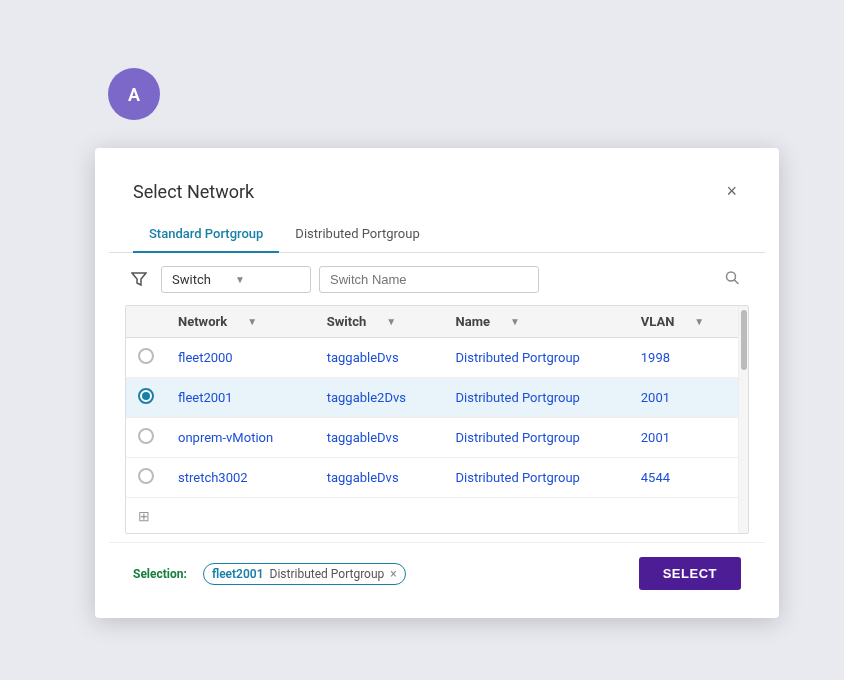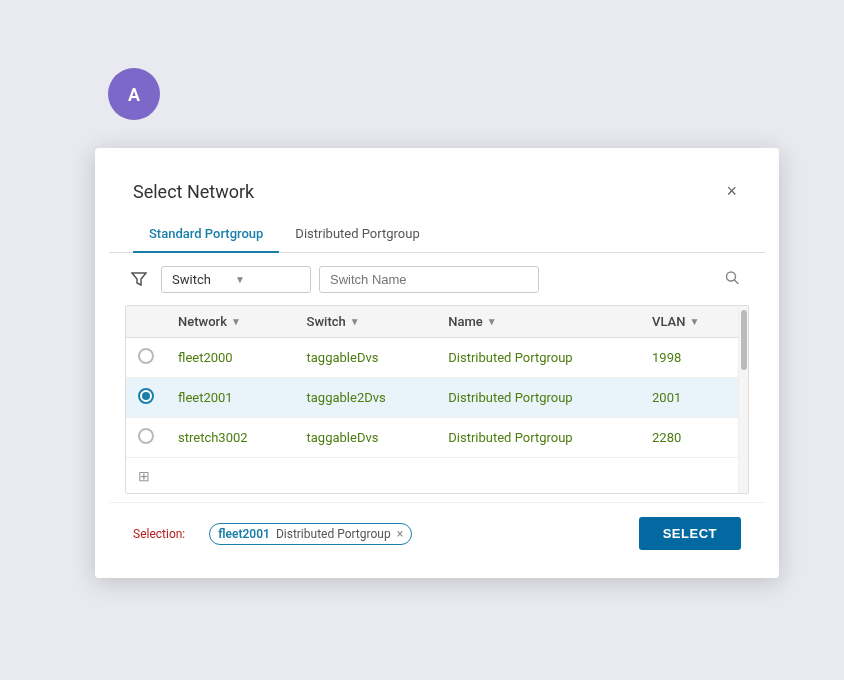--- a/index.html
+++ b/index.html
@@ -144,38 +144,39 @@
       font-weight: 500;
       border-bottom: 1px solid #ddd;
       white-space: nowrap;
     }
     thead th:first-child {
       width: 36px;
     }
     .th-content {
       display: flex;
       align-items: center;
-      gap: 4px;
+      gap: 20px;
+      font-weight: bold;
     }
     .filter-arrow {
       color: #888;
       font-size: 10px;
     }
     tbody tr {
       border-bottom: 1px solid #eee;
     }
     tbody tr:last-child {
       border-bottom: none;
     }
     tbody tr.selected {
       background: #e8f4f9;
     }
     tbody td {
       padding: 10px 12px;
-      color: #4d7c0f;
+      color: #1d4ed8;
       vertical-align: middle;
     }
     tbody td:first-child {
       width: 36px;
       text-align: center;
     }
     .radio-circle {
       width: 16px;
       height: 16px;
       border-radius: 50%;
@@ -202,22 +203,23 @@
     .footer {
       display: flex;
       align-items: center;
       justify-content: space-between;
       padding: 14px 24px;
       border-top: 1px solid #eee;
       margin-top: 8px;
     }
     .selection-label {
       font-size: 12px;
-      color: #b91c1c;
-      margin-right: 24px;
+      color: #15803d;
+      margin-right: 16px;
+      font-weight: bold;
     }
     .selection-tag {
       display: inline-flex;
       align-items: center;
       border: 1px solid #1a7fa8;
       border-radius: 12px;
       padding: 3px 8px;
       gap: 6px;
       font-size: 12px;
       color: #1a7fa8;
@@ -228,21 +230,21 @@
     }
     .selection-tag-type {
       color: #555;
     }
     .tag-close {
       color: #888;
       cursor: pointer;
       font-size: 12px;
     }
     .select-btn {
-      background: #0369a1;
+      background: #4c1d95;
       color: white;
       border: none;
       border-radius: 3px;
       padding: 9px 24px;
       font-size: 13px;
       font-weight: 600;
       cursor: pointer;
       letter-spacing: 0.5px;
     }
     .selection-area {
@@ -355,24 +357,31 @@
             </tr>
             <tr class="selected">
               <td><span class="radio-circle checked"></span></td>
               <td>fleet2001</td>
               <td>taggable2Dvs</td>
               <td>Distributed Portgroup</td>
               <td>2001</td>
             </tr>
             <tr>
               <td><span class="radio-circle"></span></td>
+              <td>onprem-vMotion</td>
+              <td>taggableDvs</td>
+              <td>Distributed Portgroup</td>
+              <td>2001</td>
+            </tr>
+            <tr>
+              <td><span class="radio-circle"></span></td>
               <td>stretch3002</td>
               <td>taggableDvs</td>
               <td>Distributed Portgroup</td>
-              <td>2280</td>
+              <td>4544</td>
             </tr>
           </tbody>
         </table>
         <div class="bottom-row">
           <span style="color:#999;font-size:14px;">⊞</span>
         </div>
       </div>
       <div class="scrollbar-col">
         <div class="scrollbar-thumb"></div>
       </div>

